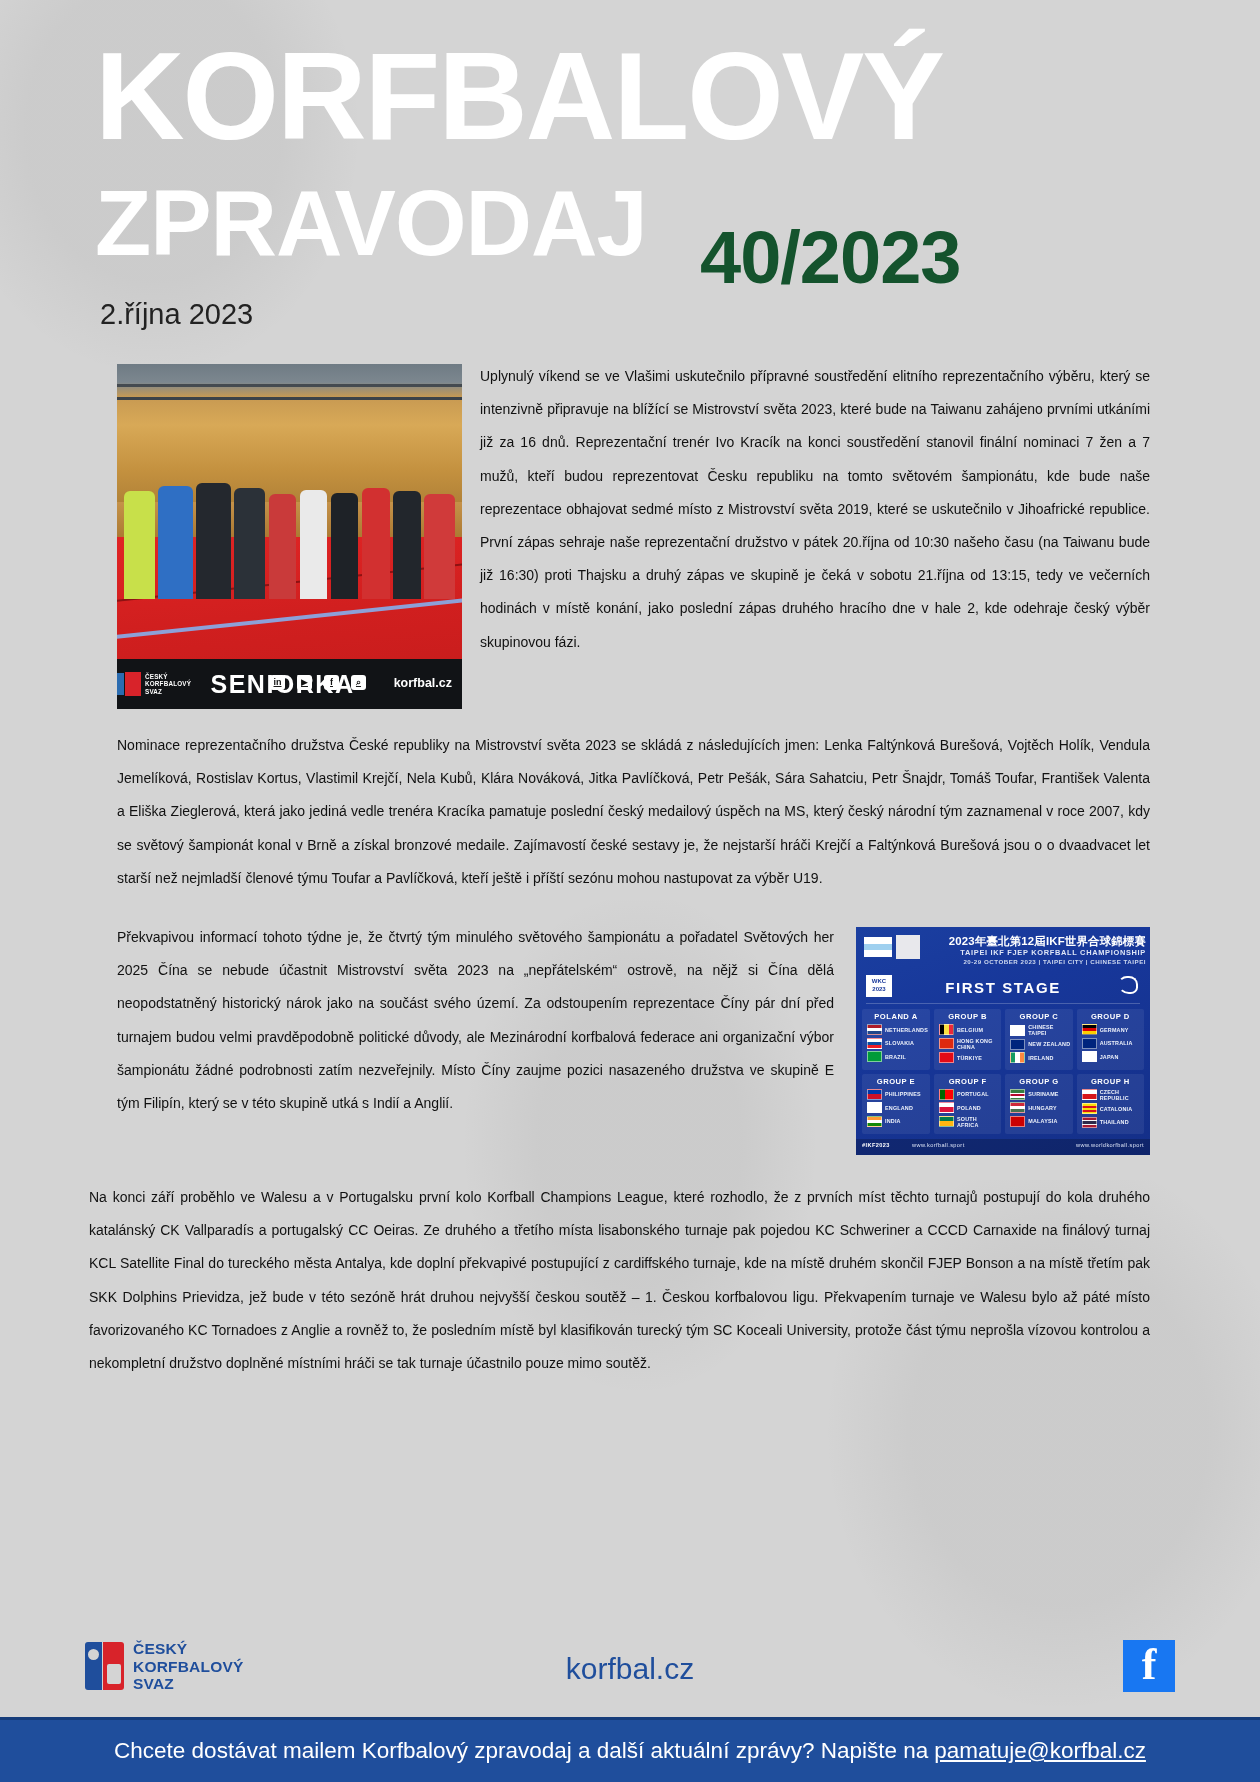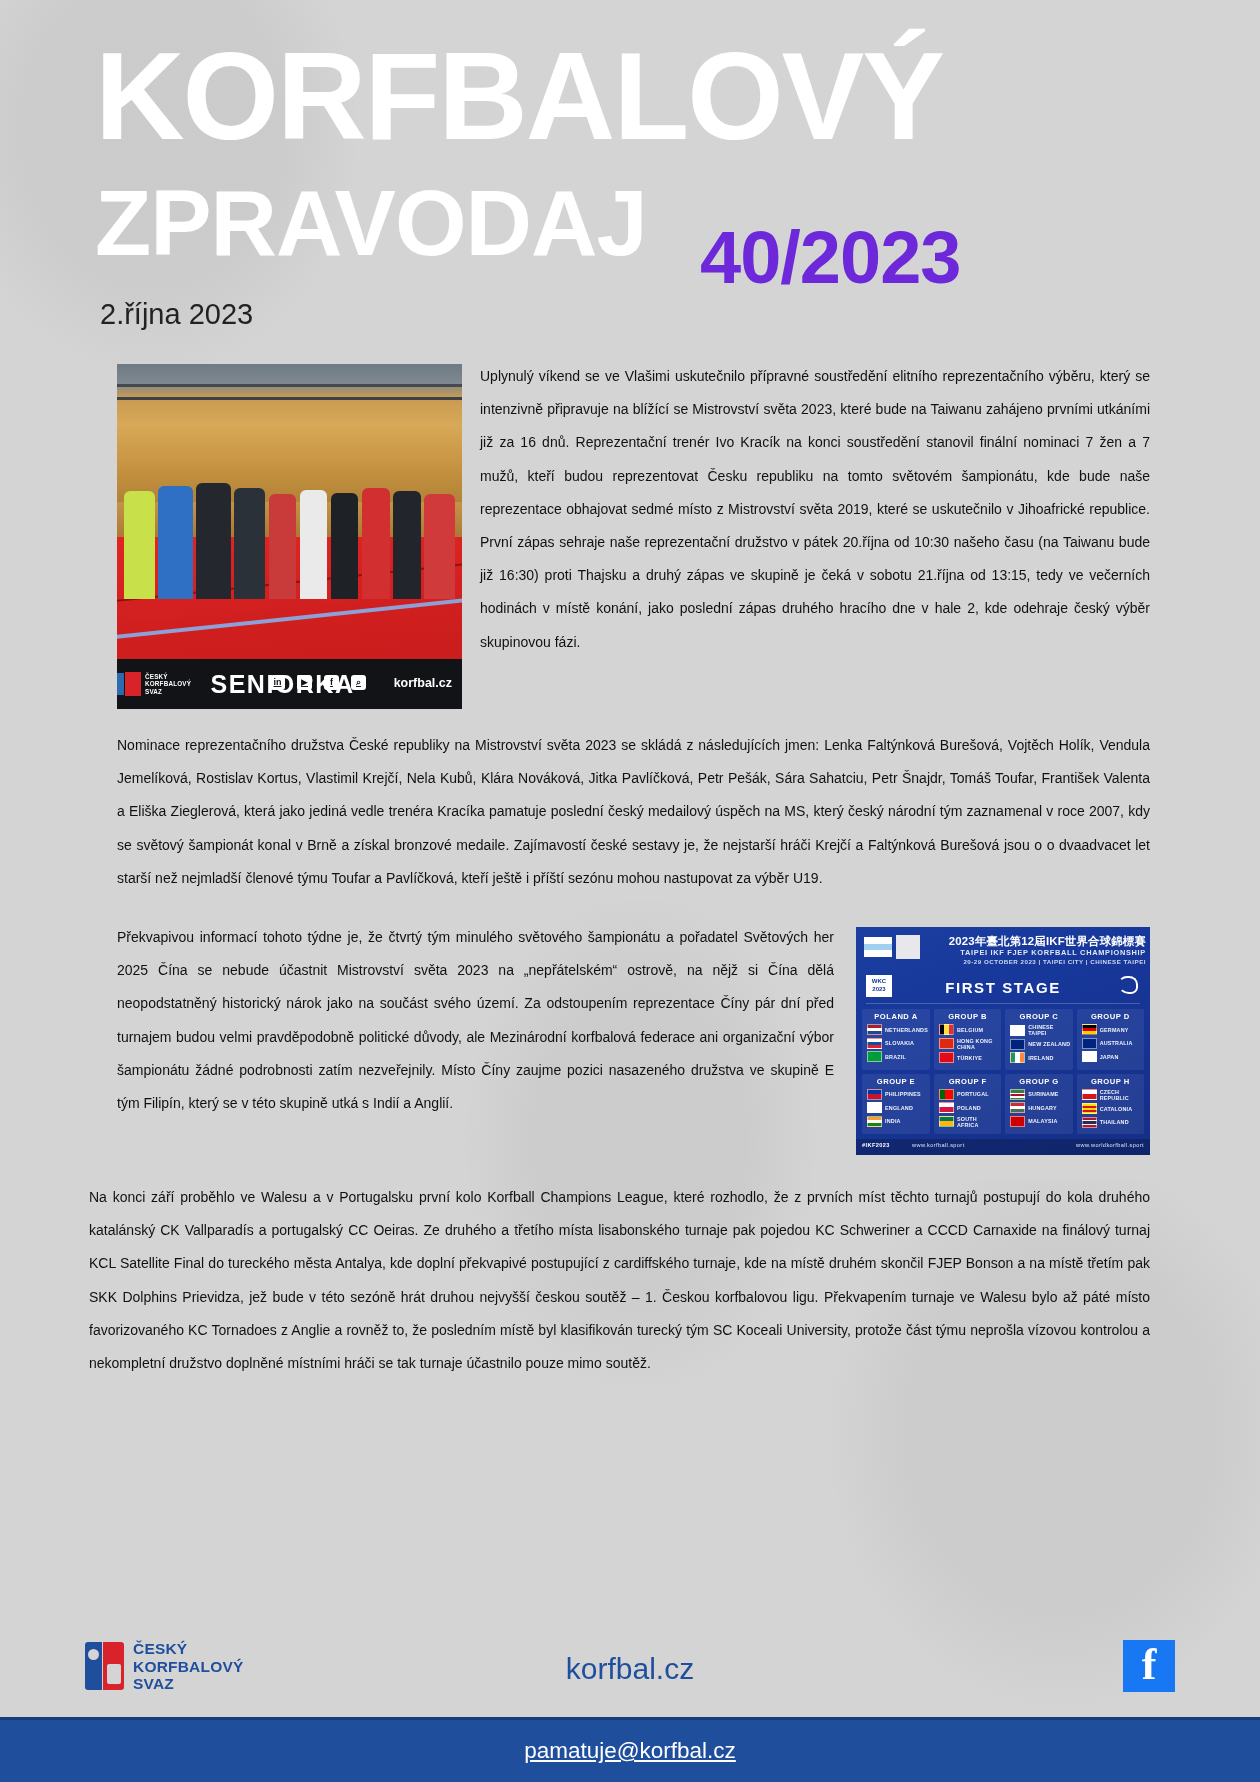--- a/index.html
+++ b/index.html
@@ -32,21 +32,21 @@
     transform:scaleX(1.0);
     transform-origin:left top;
   }
   .mast-sub{
     position:absolute;left:95px;top:182px;
     font-size:92px;line-height:.9;letter-spacing:-1px;
     font-weight:700;color:#ffffff;white-space:nowrap;
   }
   .mast-issue{
     position:absolute;left:700px;top:215px;
-    font-size:74px;font-weight:700;color:#6d28d9;
+    font-size:74px;font-weight:700;color:#14532d;
     letter-spacing:-1px;white-space:nowrap;
   }
   .issue-date{
     position:absolute;left:100px;top:298px;
     font-size:29px;color:#222;white-space:nowrap;
   }
 
   
   .content{position:absolute;left:0;top:360px;width:1260px;}
 
@@ -382,14 +382,15 @@
       <div>KORFBALOVÝ</div>
       <div>SVAZ</div>
     </div>
   </div>
   <div class="site-link">korfbal.cz</div>
   <div class="fb-badge">f</div>
 </div>
 
 <div class="bb-strip"></div>
 <div class="bottombar">
+  <span>Chcete dostávat mailem Korfbalový zpravodaj a další aktuální zprávy?  Napište na</span>
   <a href="#">pamatuje@korfbal.cz</a>
 </div>
 
 </body></html>

